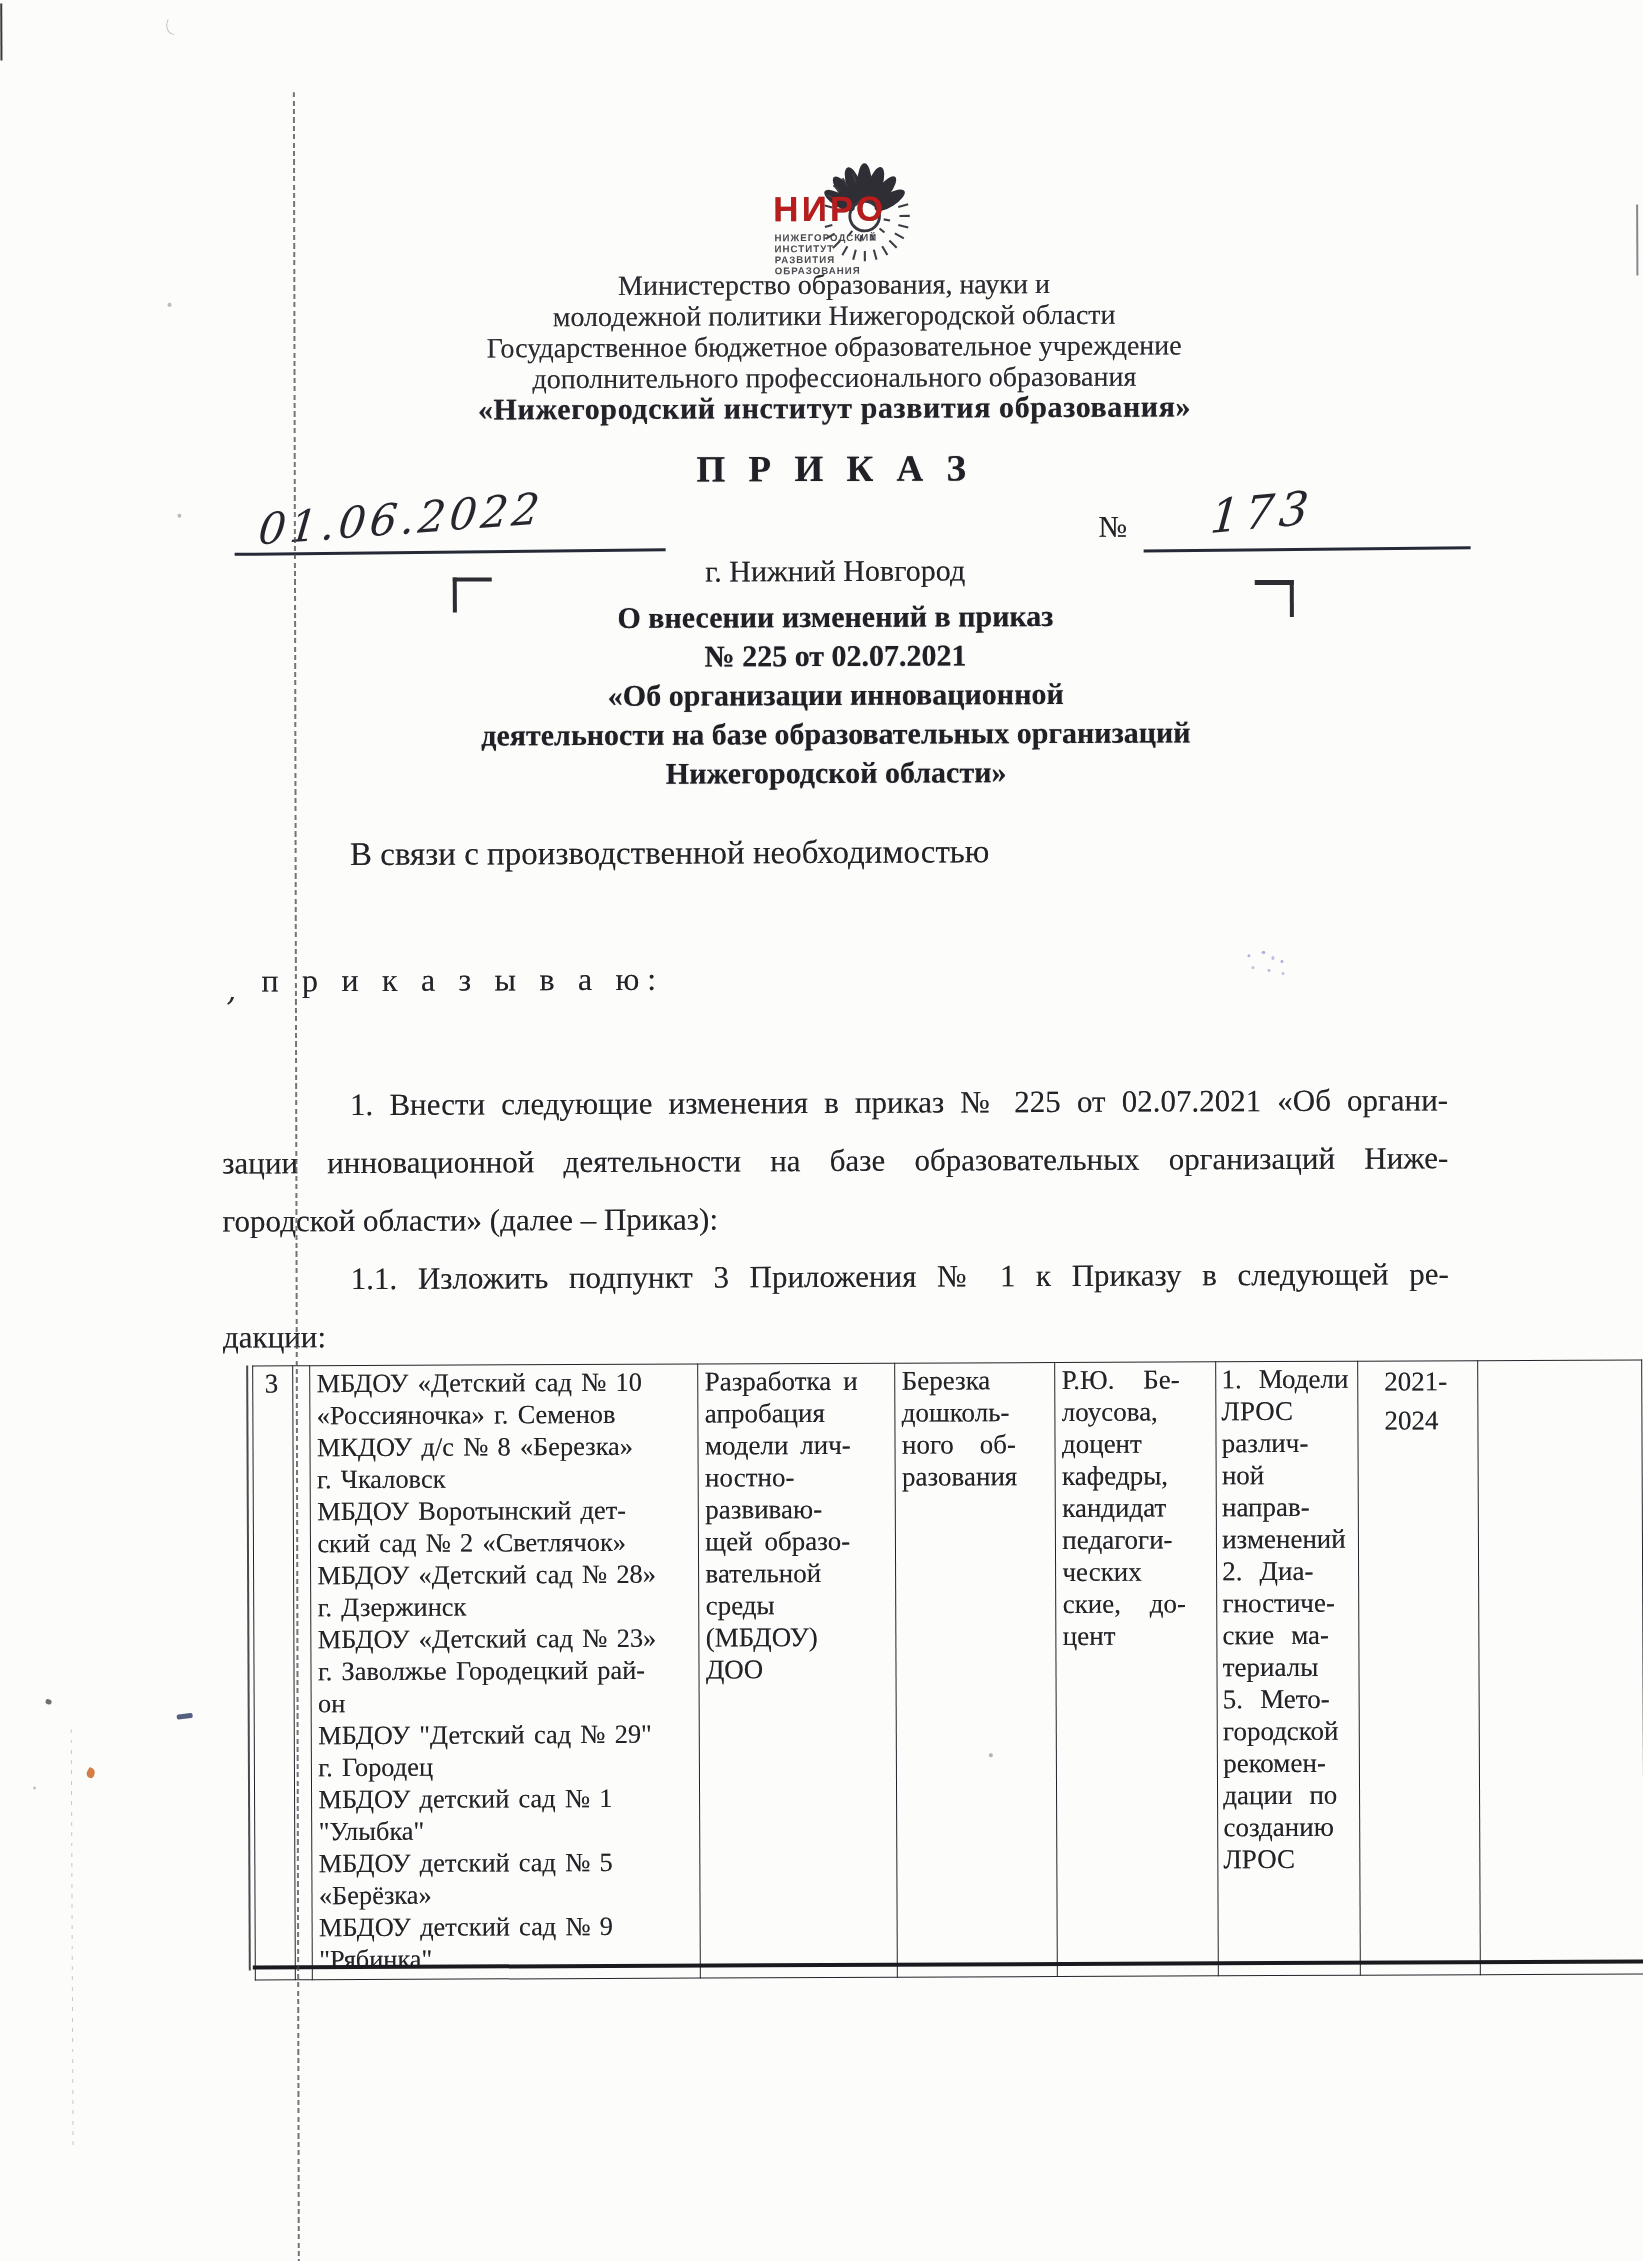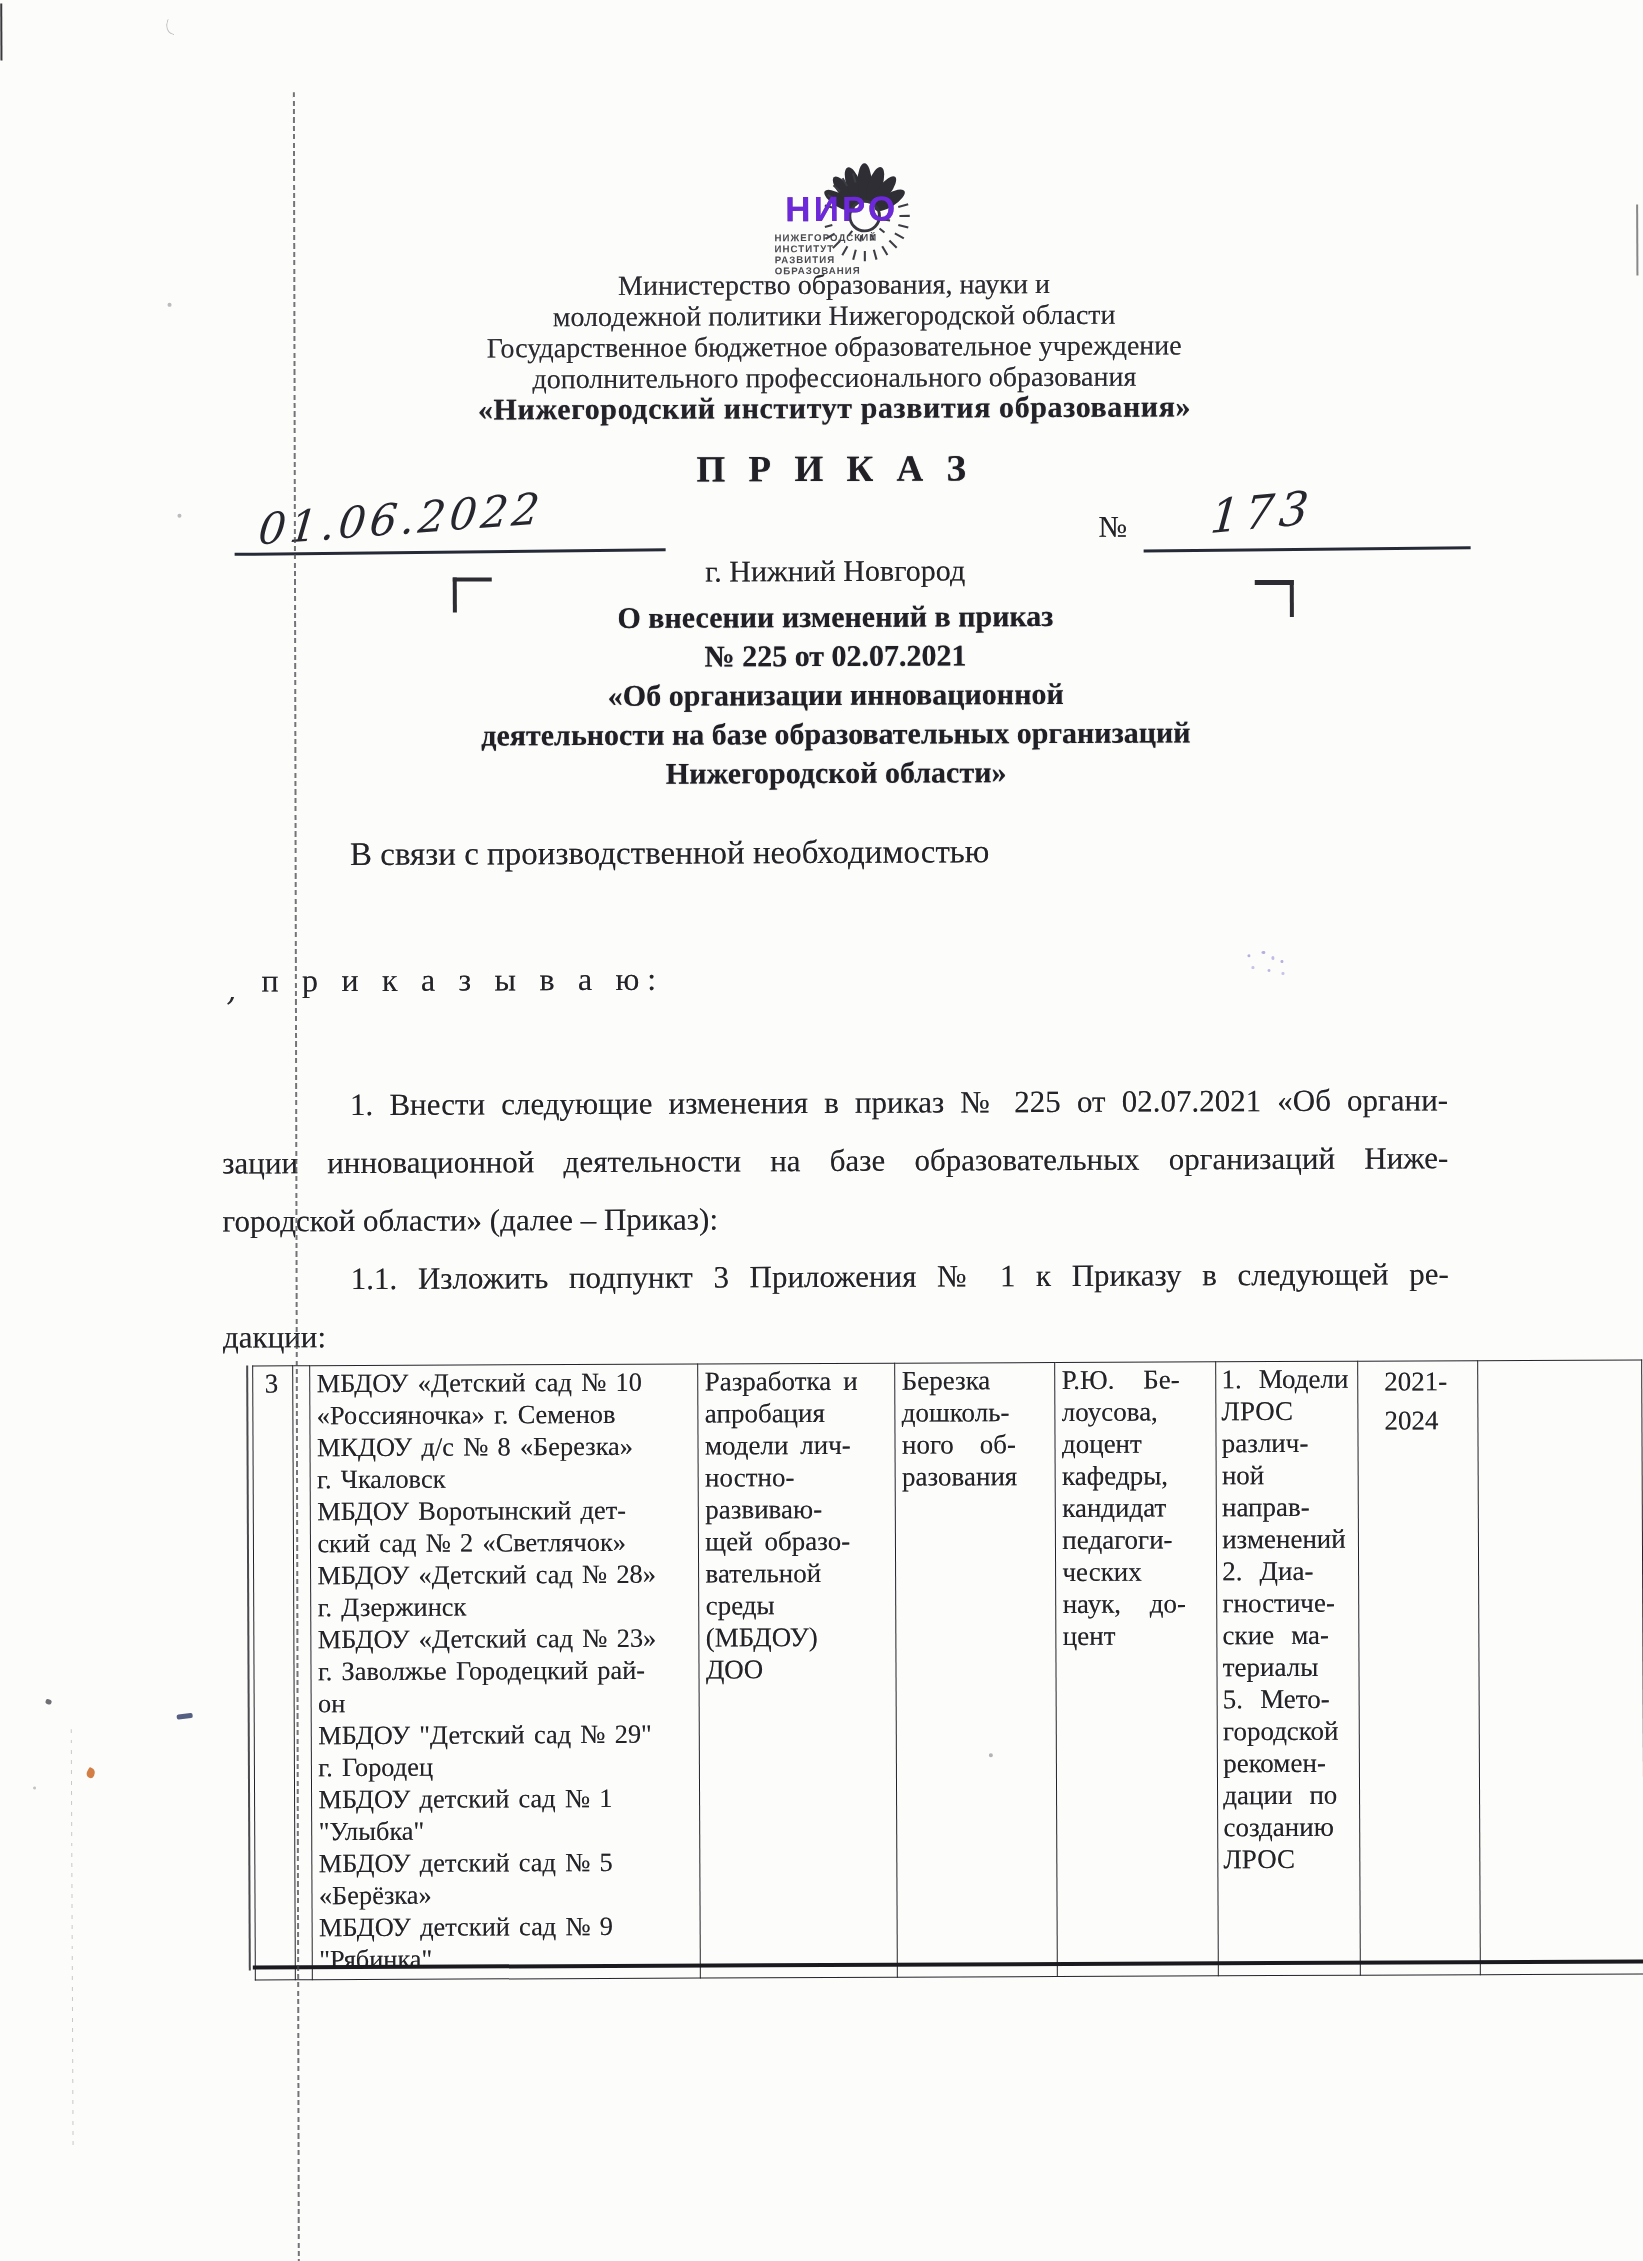--- a/index.html
+++ b/index.html
@@ -7,21 +7,21 @@
         font-family:"Liberation Serif","DejaVu Serif",serif;color:#232328;}
   .scan{position:absolute;left:0;top:0;width:1644px;height:2261px;
         transform:rotate(-0.25deg);transform-origin:822px 1096px;}
   .abs{position:absolute;}
   .soft{text-shadow:0 0 0.6px rgba(40,40,48,.55);}
   .softer{text-shadow:0 0 0.9px rgba(30,30,38,.6);}
 
   
   .logo{left:777px;top:152px;width:206px;height:135px;}
   .logo-abbr{position:absolute;left:0;top:37px;font-family:"Liberation Sans","DejaVu Sans",sans-serif;
-             font-weight:600;font-size:35px;letter-spacing:3.2px;color:#6d28d9;margin-left:12px;}
+             font-weight:600;font-size:35px;letter-spacing:3.2px;color:#b91c1c;}
   .logo-sub{position:absolute;left:1.3px;top:80px;font-family:"Liberation Sans","DejaVu Sans",sans-serif;
             font-weight:700;font-size:9.7px;line-height:11px;letter-spacing:1px;color:#4a4a50;}
   .logo-svg{position:absolute;left:14px;top:4.5px;width:155px;height:116px;}
 
   
   .hdr{left:32px;top:269px;width:1611px;text-align:center;font-size:28px;line-height:31px;color:#2b2b31;}
   .hdr .ln{white-space:nowrap;}
   .institute{left:32px;top:391px;width:1611px;text-align:center;font-weight:700;font-size:30px;letter-spacing:0.6px;color:#222228;}
   .doctype{left:32px;top:447px;width:1611px;text-align:center;font-weight:700;font-size:37px;letter-spacing:7px;color:#202026;}
 
@@ -244,21 +244,21 @@
                 <div class="ln">разования</div>
               </td>
           <td class="td-lead soft">
                 <div class="ln">Р.Ю. Бе-</div>
                 <div class="ln">лоусова,</div>
                 <div class="ln">доцент</div>
                 <div class="ln">кафедры,</div>
                 <div class="ln">кандидат</div>
                 <div class="ln">педагоги-</div>
                 <div class="ln">ческих</div>
-                <div class="ln">наук, до-</div>
+                <div class="ln">ские, до-</div>
                 <div class="ln">цент</div>
               </td>
           <td class="td-prod soft">
                 <div class="ln">1. Модели</div>
                 <div class="ln">ЛРОС</div>
                 <div class="ln">различ-</div>
                 <div class="ln">ной</div>
                 <div class="ln">направ-</div>
                 <div class="ln">изменений</div>
                 <div class="ln">2. Диа-</div>

